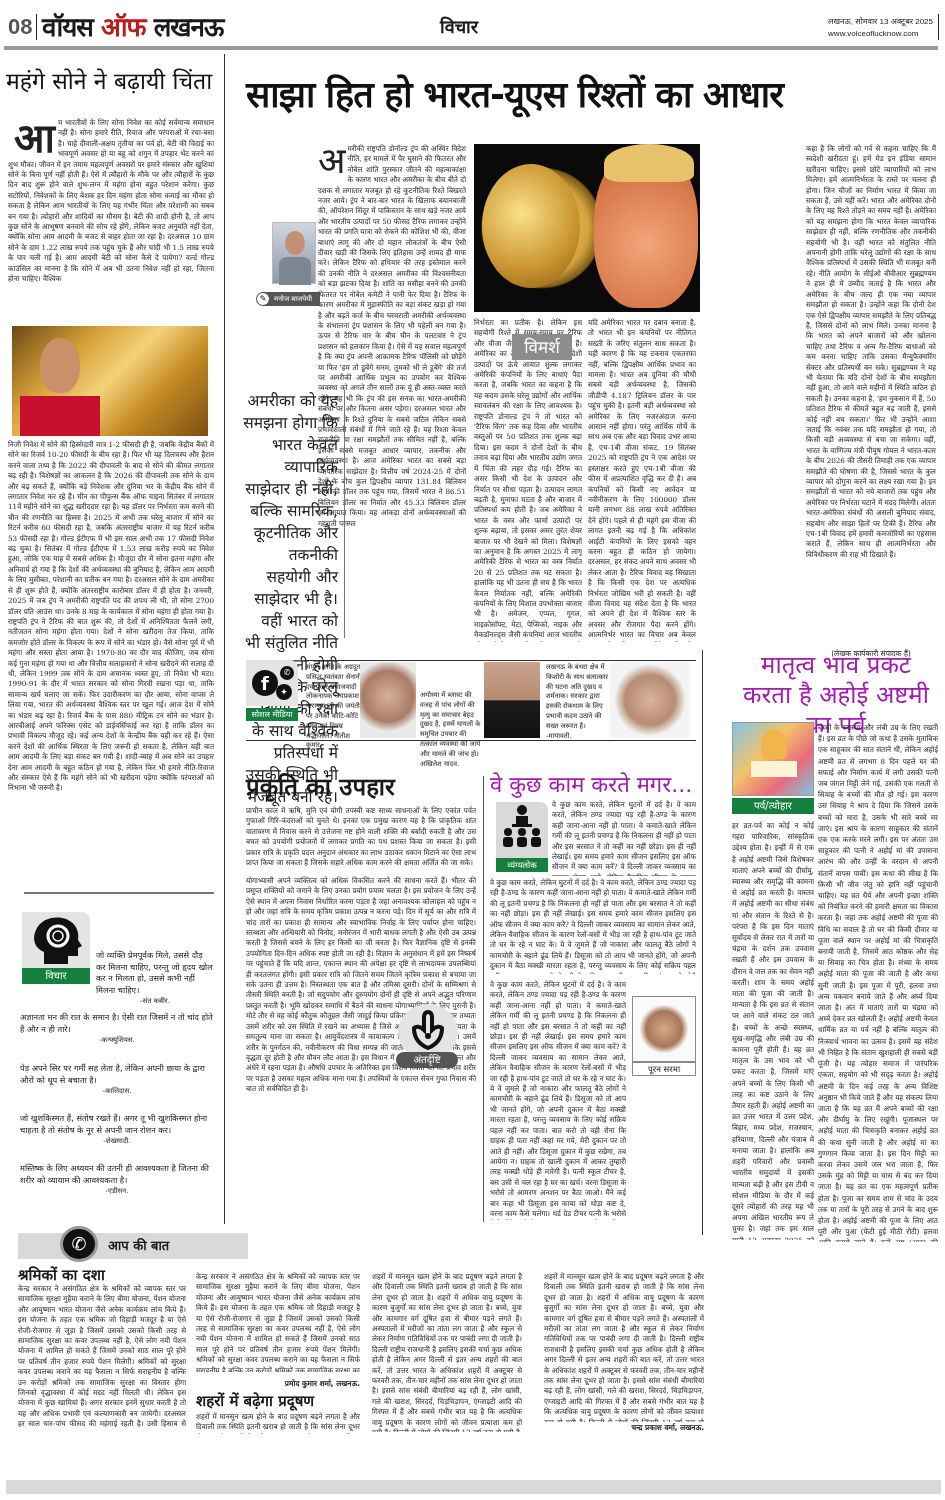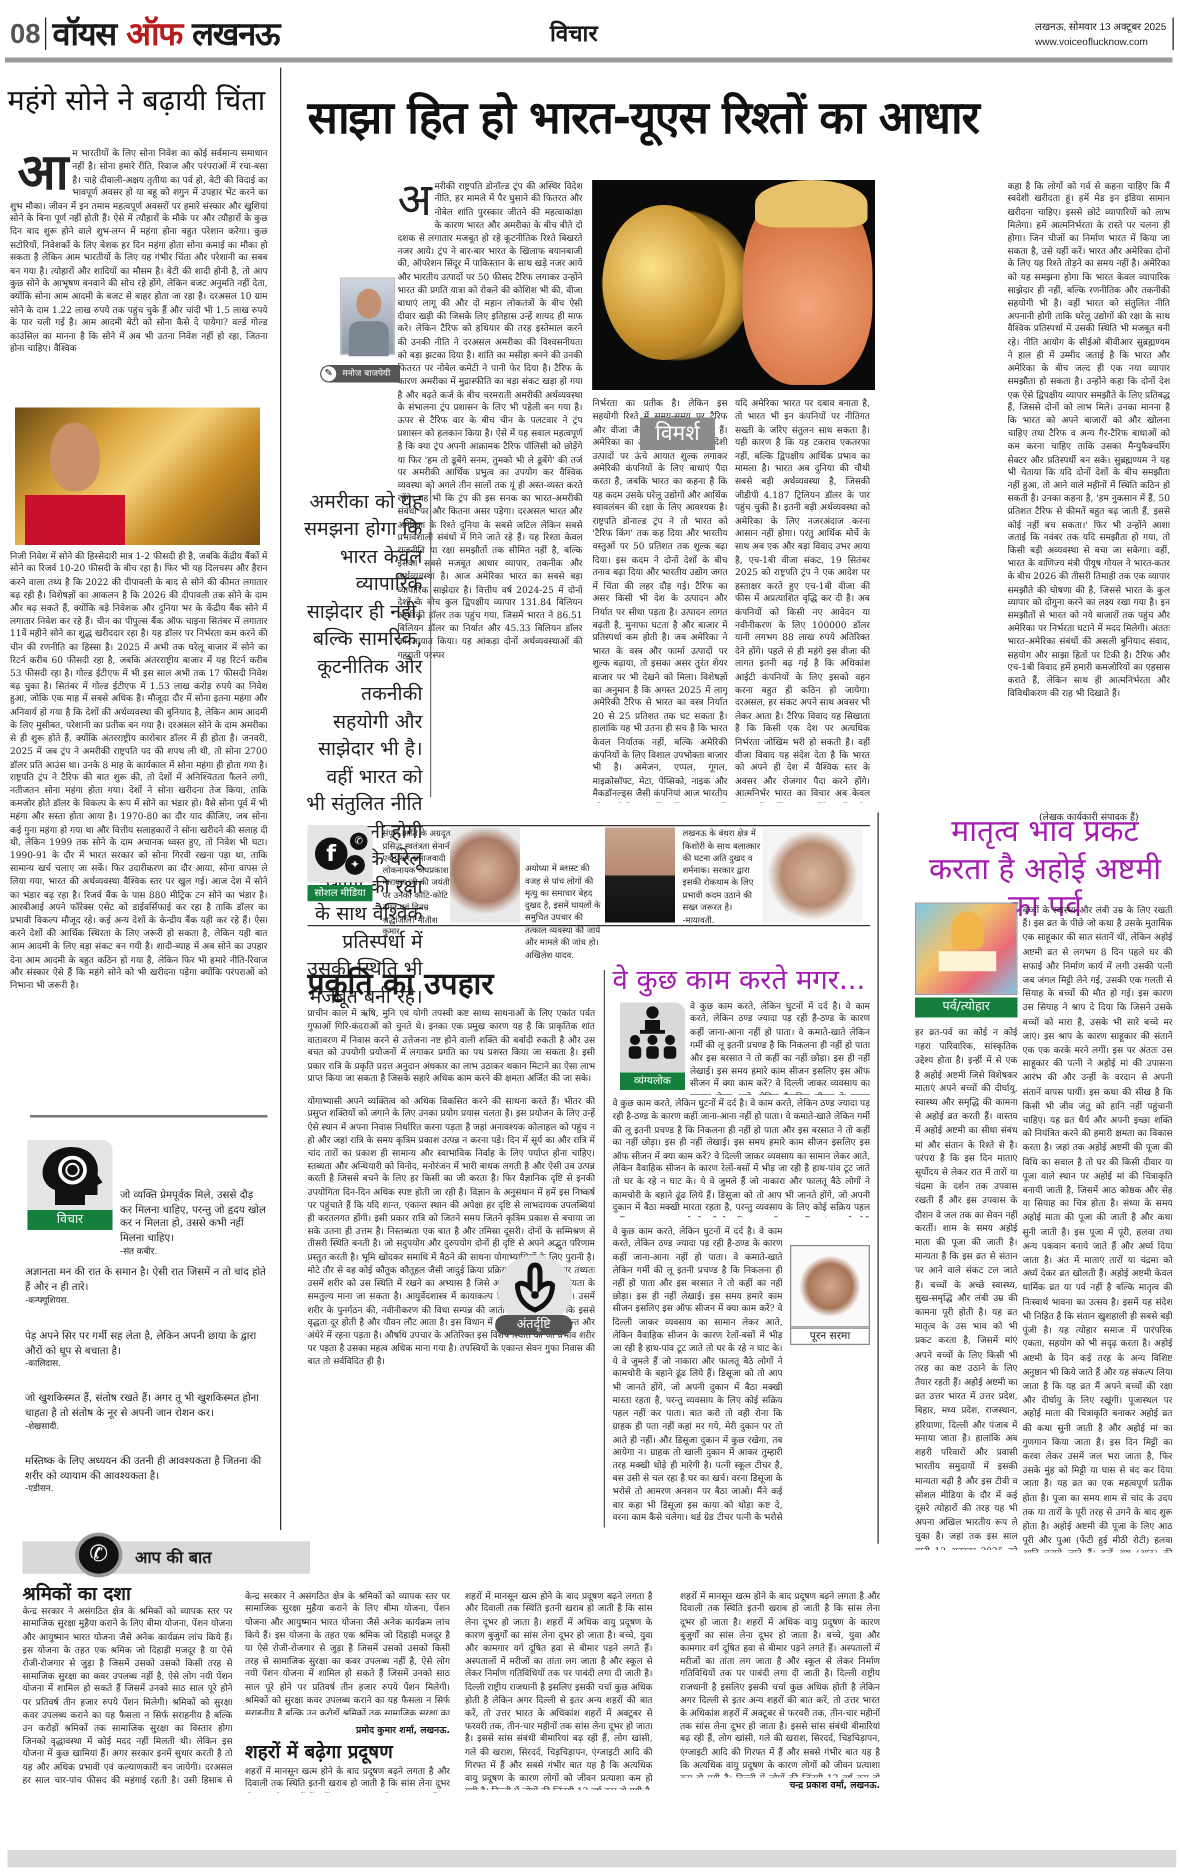--- a/index.html
+++ b/index.html
@@ -16,21 +16,21 @@
   .vrule { width: 1px; background: #333; }
   .headline-big { font-weight: bold; font-size: 36px; letter-spacing: -1px; line-height: 42px; color: #111; }
   .headline-md { font-size: 22px; line-height: 26px; color: #a21caf; }
   .gold-photo { background: linear-gradient(135deg, #6b4a12 0%, #d8a23a 30%, #f4d27a 50%, #c58a23 70%, #7a5014 100%); }
   .nobel-photo { background: radial-gradient(circle at 30% 50%, #f6d77a 0, #d4a23c 26%, #7a5a18 33%, #0a0a0a 34%), radial-gradient(circle at 75% 40%, #f0a078 0, #e07a4c 25%, #0a0a0a 40%); background-color: #0a0a0a; }
   .vimarsh { background: #8c8c8c; color: #fff; font-size: 17px; text-align: center; line-height: 26px; }
   .tag-dark { background: #15803d; color: #fff; font-size: 10px; text-align: center; }
   .pullquote { font-size: 15.5px; line-height: 22px; text-align: right; color: #222; }
   .author-photo { background: linear-gradient(#cfd6df, #8f9aa8); border: 1px solid #bbb; }
   .grey-bar { background: #d9d9d9; }
-  .quote-author { font-size: 7px; text-align: left; }
+  .quote-author { font-size: 7px; text-align: center; }
 </style>
 </head>
 <body>
 
 <div class="abs mast-num">08</div>
 <div class="abs mast-div"></div>
 <div class="abs mast-title">
   <span>वॉयस</span>
   <span class="mid">ऑफ</span>
   <span>लखनऊ</span>

